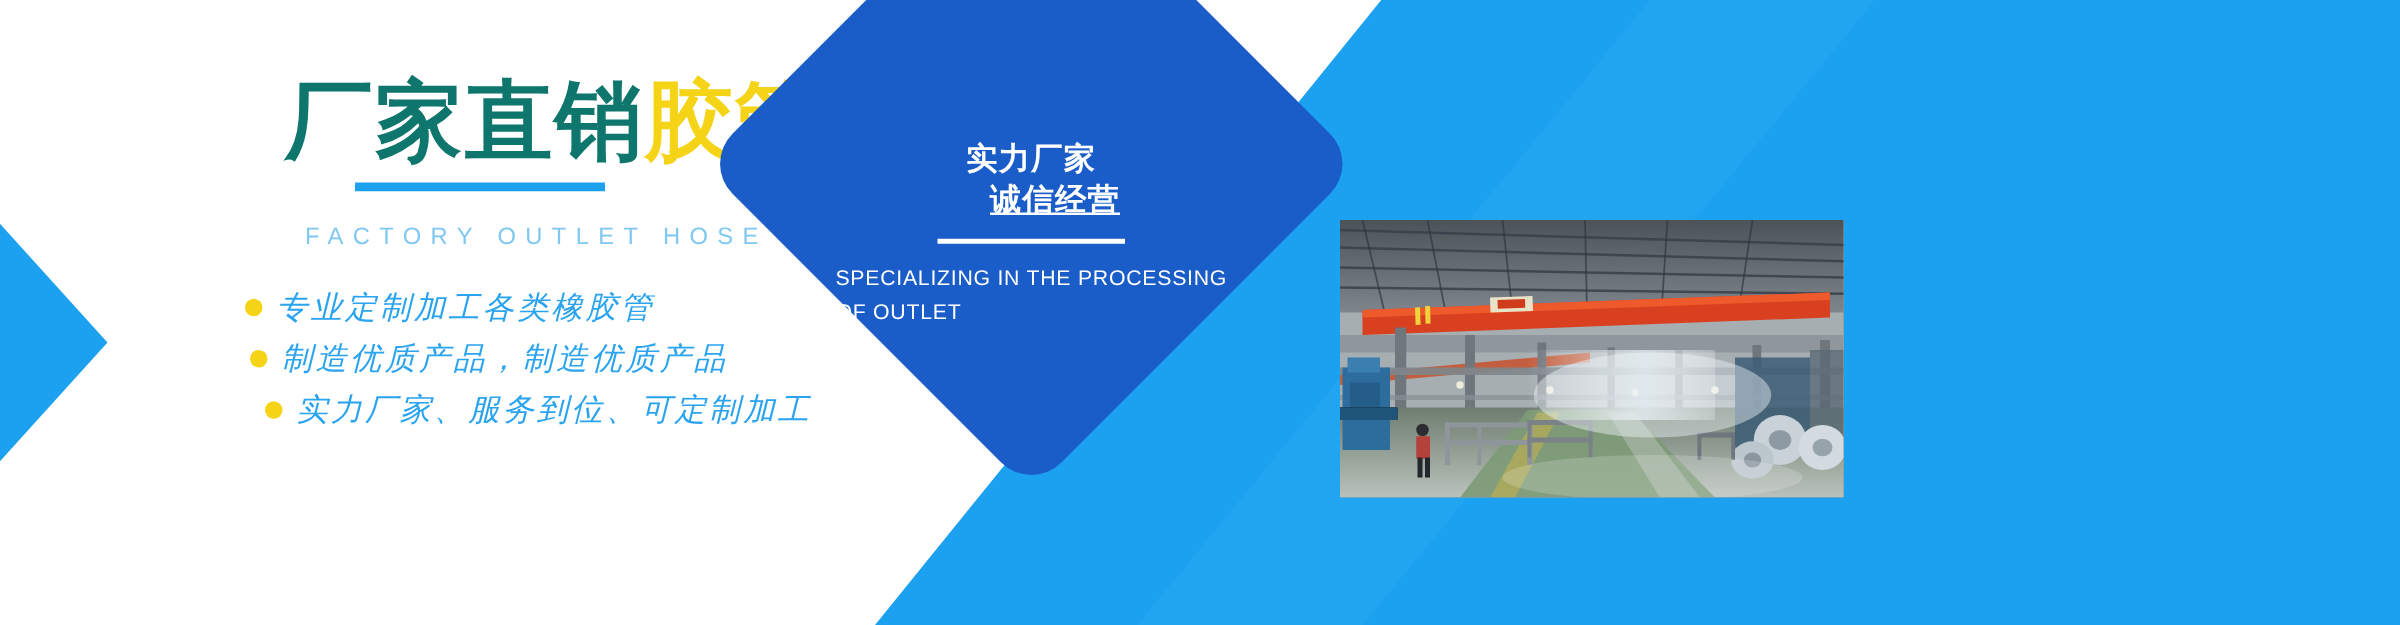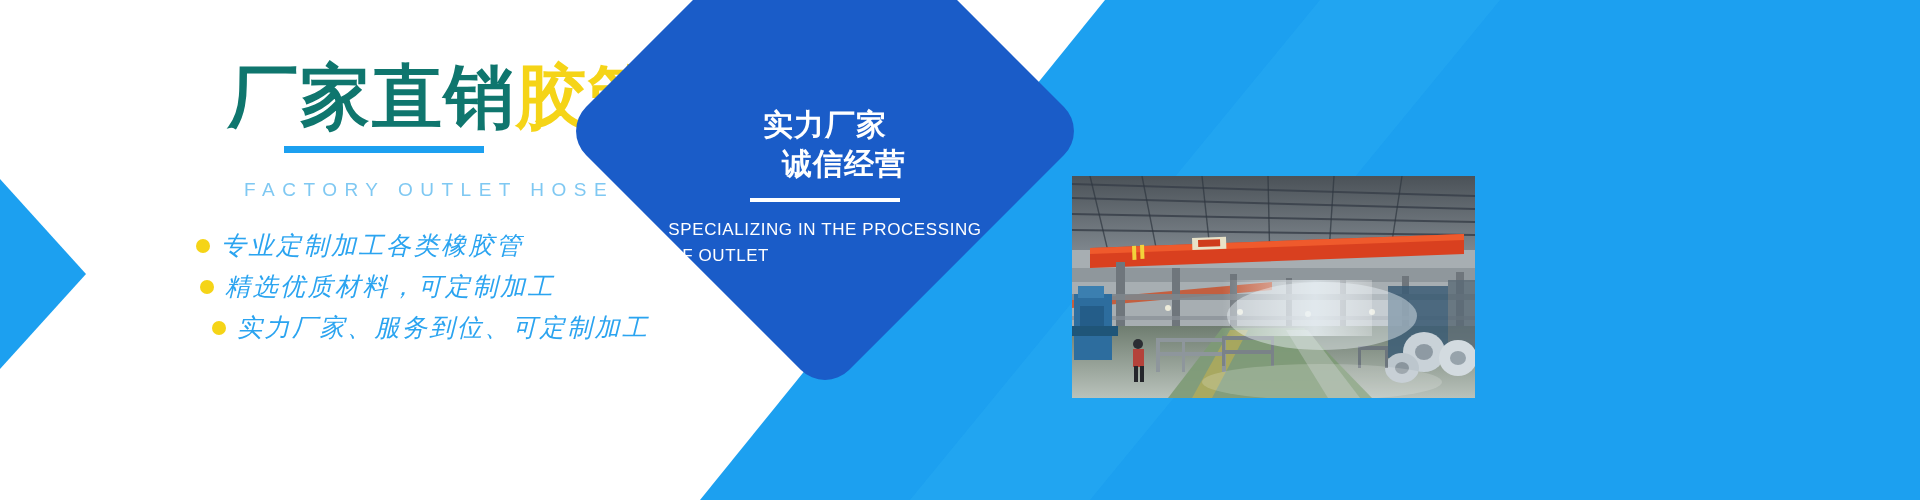--- a/index.html
+++ b/index.html
@@ -96,24 +96,24 @@
     transform:rotate(45deg);
     border-radius:34px;
   }
   .diamond-content {
     position:absolute; inset:0;
     display:flex; flex-direction:column;
     align-items:center; justify-content:center;
     padding-top:112px;
   }
   .dm-cn {
-    color:#ffffff; font-weight:bold; font-size:30px;
+    color:#ffffff; font-weight:bold; font-size:25px;
     line-height:1.32; text-align:center; letter-spacing:1px;
   }
-  .dm-cn .l2 { display:block; padding-left:38px; }
+  .dm-cn .l2 { display:block; padding-left:38px;text-decoration:underline; }
   .dm-rule {
     width:150px; height:4px; background:#ffffff;
     margin:14px 0 15px 0;
   }
   .dm-en {
     color:#ffffff; font-size:17px; line-height:1.55;
     text-align:left; letter-spacing:.6px; white-space:nowrap;
   }
   .dm-en span { display:block; }
 
@@ -147,21 +147,21 @@
 
     <div class="subline">FACTORY OUTLET HOSE</div>
 
     <div class="bullets">
       <div class="bullet-row">
         <span class="dot"></span>
         <span class="bullet-text">专业定制加工各类橡胶管</span>
       </div>
       <div class="bullet-row">
         <span class="dot"></span>
-        <span class="bullet-text">精选优质材料，可定制加工</span>
+        <span class="bullet-text">制造优质产品，制造优质产品</span>
       </div>
       <div class="bullet-row">
         <span class="dot"></span>
         <span class="bullet-text">实力厂家、服务到位、可定制加工</span>
       </div>
     </div>
   </div>
 
   <div class="diamond-wrap">
     <div class="diamond-shape"></div>

